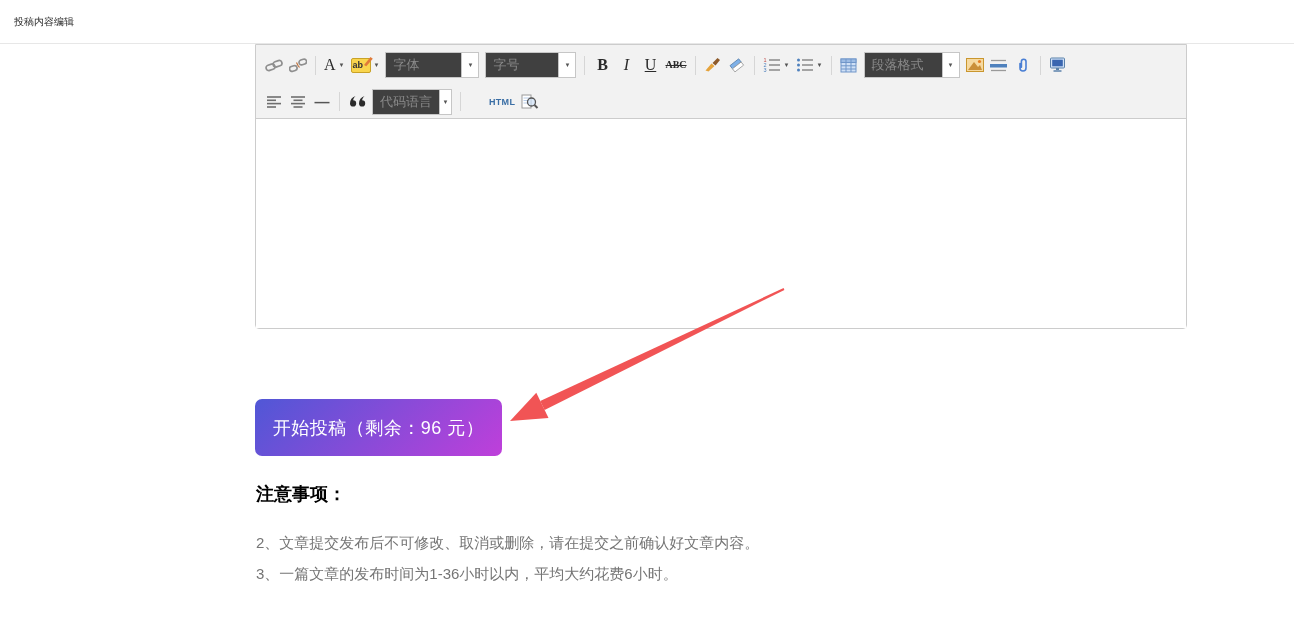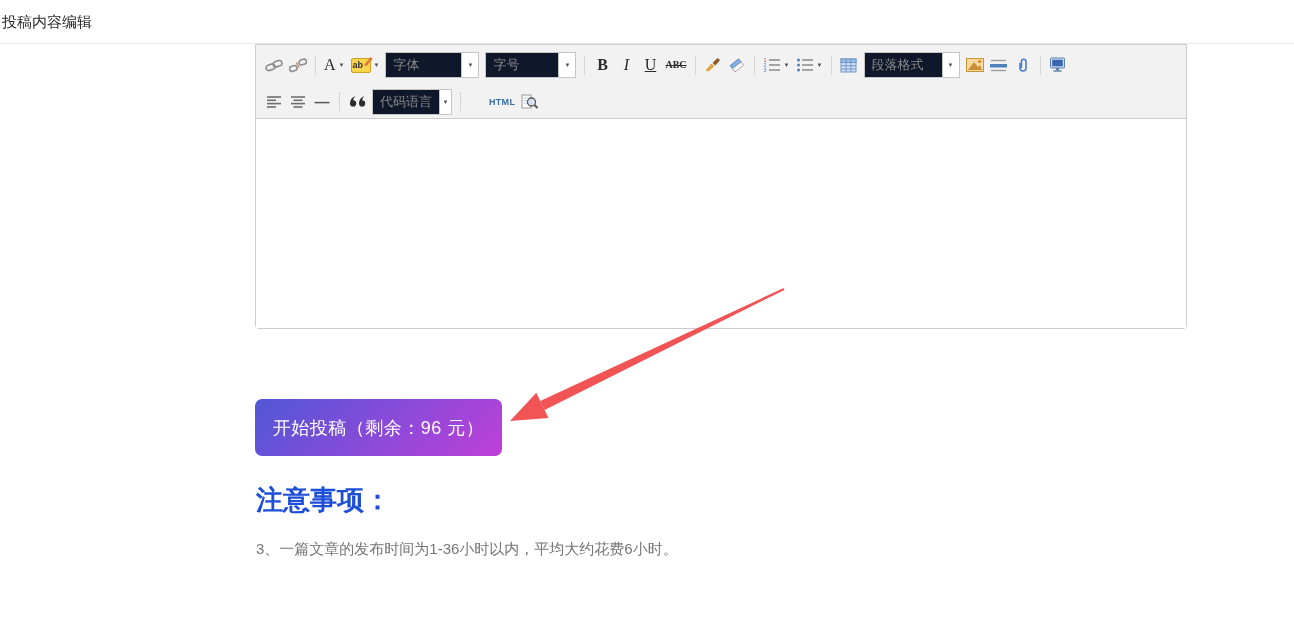--- a/index.html
+++ b/index.html
@@ -11,22 +11,22 @@
     overflow: hidden;
     font-family: "Liberation Sans", sans-serif;
     color: #333;
   }
   
   .header {
     position: absolute; left:0; top:0; right:0; height:44px;
     background:#fff; border-bottom:1px solid #e7e7e7;
   }
   .header h1 {
-    font-size:15px; font-weight:400; color:#2b2b2b;
-    line-height:44px; padding-left:2px;
+    font-size:10px; font-weight:400; color:#2b2b2b;
+    line-height:44px; padding-left:14px;
   }
   
   .editor {
     position:absolute; left:255px; top:44px; width:932px;
     border:1px solid #ccc; border-radius:0 0 4px 4px; background:#fff;
   }
   .toolbar { background:#f2f2f2; border-bottom:1px solid #ccc; padding:0 6px; border-radius:0; }
   .trow { display:flex; align-items:center; }
   .trow1 { height:40px; }
   .trow2 { height:33px; }
@@ -46,21 +46,21 @@
   .hilite-box {
     position:relative; width:20px; height:15px; background:#f9d54d;
     border:1px solid #c9a227; border-radius:2px;
     font-size:9px; font-weight:bold; color:#333;
     display:inline-flex; align-items:center; justify-content:flex-start;
     padding-left:1px; line-height:1.2;
   }
   .hilite-box svg { position:absolute; right:-4px; top:-4px; }
   .combo {
     display:inline-flex; align-items:stretch; height:26px;
-    border:1px solid #c6c6c6; background:#0f172a; margin:0 3px; cursor:pointer;
+    border:1px solid #c6c6c6; background:#404040; margin:0 3px; cursor:pointer;
   }
   .combo-text {
     display:flex; align-items:center; padding:0 7px;
     font-size:13px; color:#8a8a8a; white-space:nowrap;
   }
   .combo-caret {
     width:17px; border-left:1px solid #c6c6c6; background:#fff;
     display:flex; align-items:center; justify-content:center;
     font-size:6px; color:#555;
   }
@@ -83,21 +83,21 @@
   .submit {
     position:absolute; left:255px; top:399px; width:247px; height:57px;
     border:none; border-radius:7px; color:#fff; font-size:18px;
     font-family:"Liberation Sans", sans-serif; letter-spacing:.5px;
     cursor:pointer;
   }
   
   .arrow-overlay { position:absolute; left:500px; top:282px; width:292px; height:146px; pointer-events:none; z-index:5; }
   
   .notes { position:absolute; left:256px; top:482px; width:900px; }
-  .notes h2 { font-size:27px; font-weight:bold; color:#1d4ed8; margin-bottom:15px; }
+  .notes h2 { font-size:18px; font-weight:bold; color:#000000; margin-bottom:21px; }
   .notes p { font-size:15px; color:#757575; line-height:31px; }
 </style>
 </head>
 <body>
 
 <div class="page">
 
   <div class="header">
     <h1>投稿内容编辑</h1>
   </div>
@@ -311,16 +311,17 @@
 
   <button class="submit" style="background: linear-gradient(135deg, rgb(80, 87, 214), rgb(191, 63, 218));">开始投稿（剩余：96 元）</button>
 
   <svg class="arrow-overlay" viewBox="0 0 292 146">
     <polygon class="arrow-fill" points="283.6,6.1 40.2,118.9 44.6,127.9 284.4,7.9" fill="#f15455"></polygon>
     <polygon class="arrow-fill" points="36.3,110.8 10,139 48.5,136" fill="#f15455"></polygon>
   </svg>
 
   <div class="notes">
     <h2>注意事项：</h2>
+    <p>2、文章提交发布后不可修改、取消或删除，请在提交之前确认好文章内容。</p>
     <p>3、一篇文章的发布时间为1-36小时以内，平均大约花费6小时。</p>
   </div>
 
 </div>
 
 </body></html>

